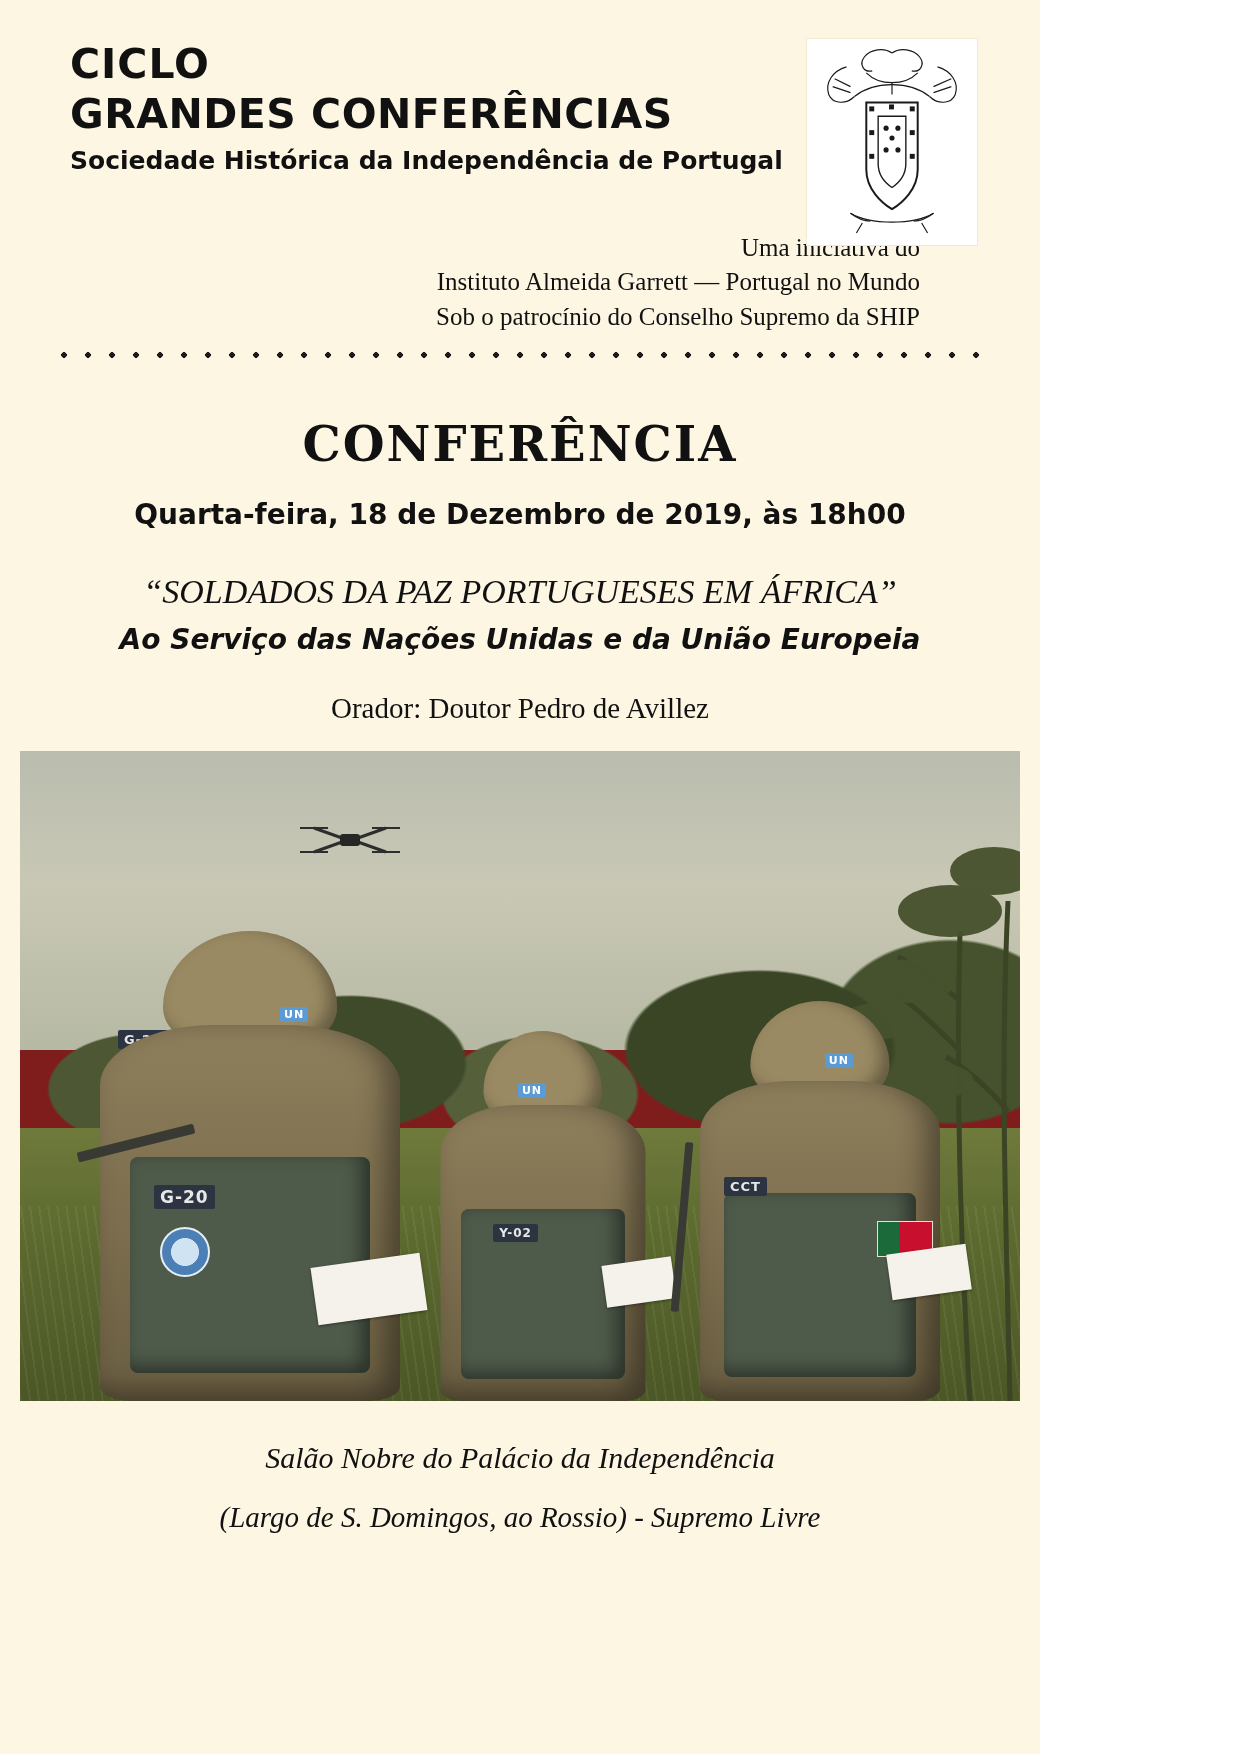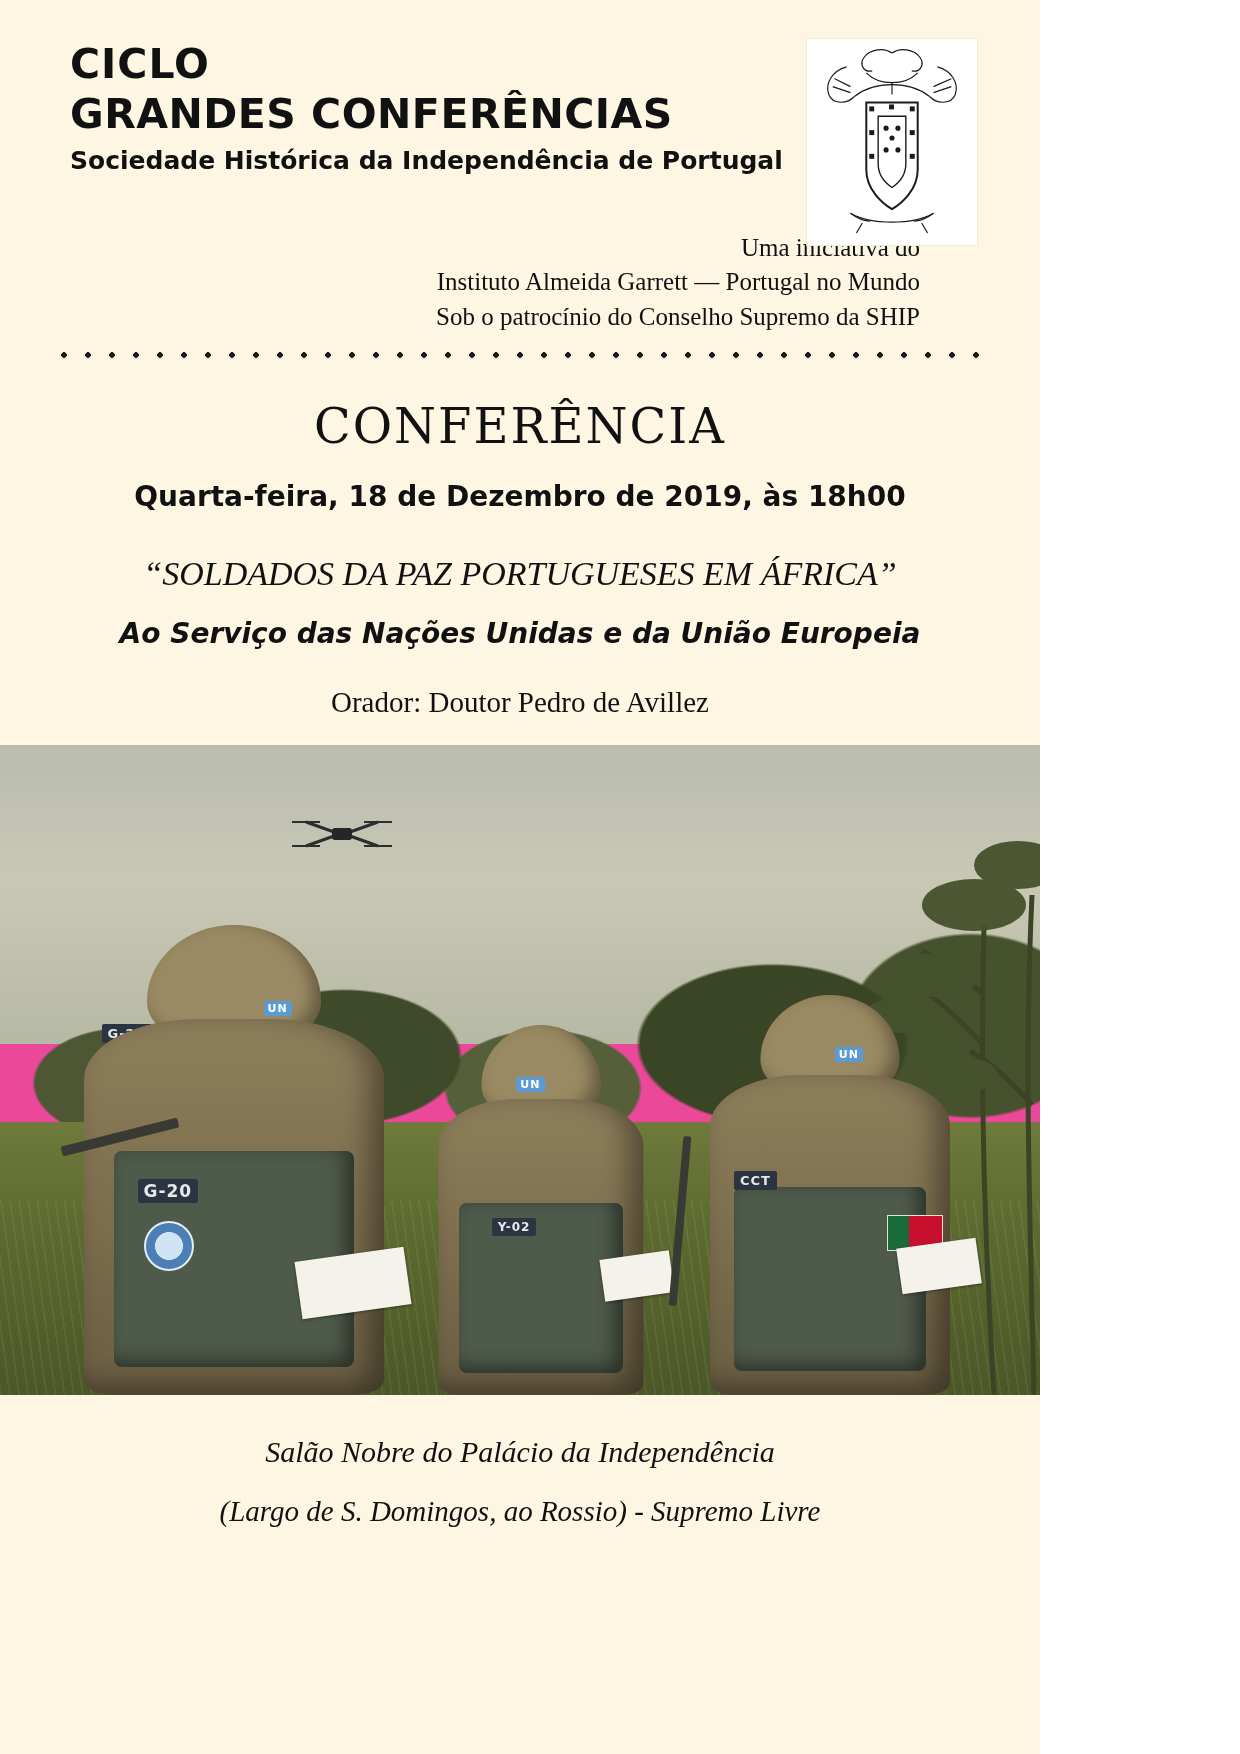--- a/index.html
+++ b/index.html
@@ -82,25 +82,25 @@
     background-image: radial-gradient(circle, #1a1a1a 2.6px, rgba(0,0,0,0) 3px);
     background-size: 24px 14px;
     background-repeat: repeat-x;
     background-position: left center;
   }
 
   
   .conf-word {
     text-align: center;
     font-family: "DejaVu Serif", serif;
-    font-weight: normal;
+    font-weight: bold;
     font-size: 48px;
     letter-spacing: 2px;
     color: #111;
-    margin-top: 36px;
+    margin-top: 54px;
   }
   .conf-date {
     text-align: center;
     font-family: "DejaVu Sans", sans-serif;
     font-weight: bold;
     font-size: 28px;
     color: #111;
     margin-top: 26px;
   }
   .talk-title {
@@ -111,39 +111,38 @@
     color: #111;
     margin-top: 42px;
   }
   .talk-sub {
     text-align: center;
     font-family: "DejaVu Sans", sans-serif;
     font-weight: bold;
     font-style: italic;
     font-size: 28px;
     color: #111;
-    margin-top: 24px;
+    margin-top: 12px;
   }
   .speaker {
     text-align: center;
     font-family: "Liberation Serif", serif;
     font-size: 29px;
     color: #111;
     margin-top: 36px;
   }
 
   
   .photo-wrap {
     margin: 26px auto 0 auto;
     width: 1000px;
     height: 650px;
     position: relative;
     overflow: hidden;
-    background: #ec4899;
-    padding-left: 44px;
+    background: #7f1d1d;
   }
   .sky {
     position: absolute; left: 0; top: 0; right: 0; height: 46%;
     background: linear-gradient(180deg, #b9bcae 0%, #c9c8b5 45%, #b6b9a3 100%);
   }
   .treeline {
     position: absolute; left: 0; right: 0; top: 24%; height: 40%;
     background:
       radial-gradient(ellipse 150px 90px at 12% 70%, #4d5733 0 60%, rgba(0,0,0,0) 62%),
       radial-gradient(ellipse 190px 110px at 33% 60%, #3f4a2b 0 60%, rgba(0,0,0,0) 62%),

